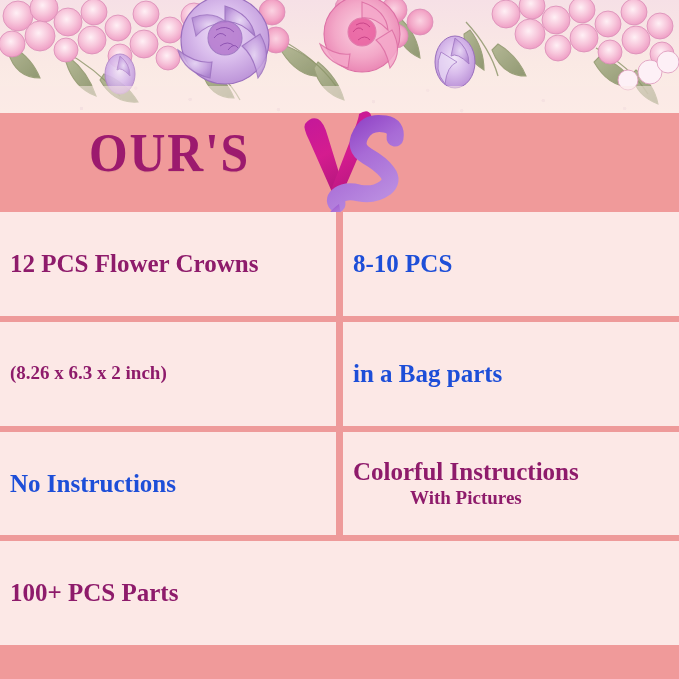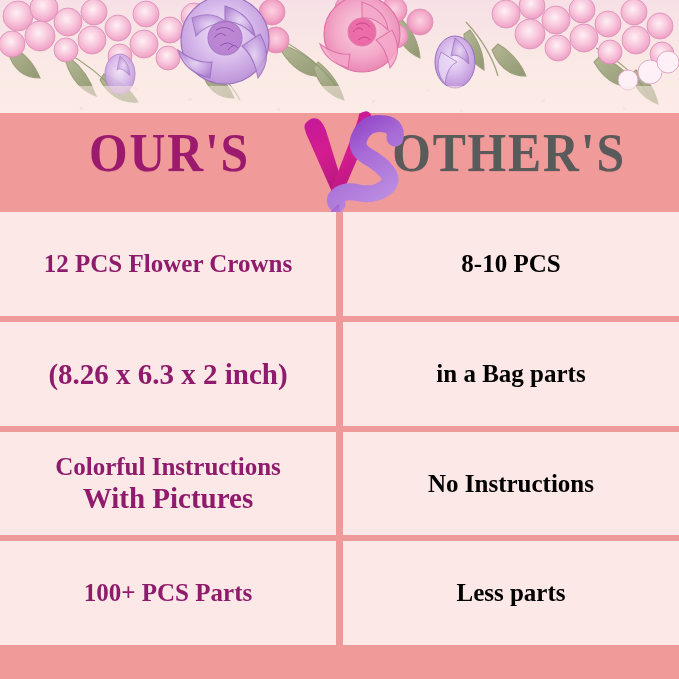--- a/index.html
+++ b/index.html
@@ -67,33 +67,33 @@
     row-gap:6px;
   }
   .row{
     flex:1 1 0;
     display:flex;
     column-gap:7px;
   }
   .cell{
     flex:1 1 0;
     background:#FCE8E6;
-    display:flex;align-items:center;justify-content:center;
+    display:flex;align-items:center;justify-content:flex-start;
     text-align:center;
     padding:0 10px;
     box-sizing:border-box;
   }
   .cell-txt{
     font-family:"Liberation Serif", serif;
     font-weight:700;
     line-height:1.18;
   }
   .ours-txt{color:#8E1B6B;font-size:25px;}
-  .other-txt{color:#000000;font-size:25px;}
-  .sub{display:block;font-size:29px;}
+  .other-txt{color:#1d4ed8;font-size:25px;}
+  .sub{display:block;font-size:19px;}
 
   
   .bottom-band{
     position:absolute;left:0;top:645px;width:679px;height:34px;
     background:#F09A9A;
   }
 </style>
 </head>
 <body>
 
@@ -247,23 +247,20 @@
 
       <rect x="0" y="86" width="679" height="27" fill="#FBEAE6" opacity=".55"></rect>
     </svg>
   </div>
 
   <div class="hdr-band"></div>
   <div class="hdr-inner">
     <div class="hdr-cell">
       <span class="hdr-txt hdr-ours">OUR'S</span>
     </div>
-    <div class="hdr-cell">
-      <span class="hdr-txt hdr-others">OTHER'S</span>
-    </div>
   </div>
 
   <div class="vs-wrap">
     <svg width="118" height="122" viewBox="0 0 118 122" xmlns="http://www.w3.org/2000/svg" aria-hidden="true">
       <defs>
         <linearGradient id="vgrad" x1="0" y1="0" x2="0.3" y2="1">
           <stop offset="0%" stop-color="#C4189A"></stop>
           <stop offset="55%" stop-color="#D41C8F"></stop>
           <stop offset="100%" stop-color="#B7177F"></stop>
         </linearGradient>
@@ -301,36 +298,33 @@
           <span class="sub">(8.26 x 6.3 x 2 inch)</span>
         </span>
       </div>
       <div class="cell">
         <span class="cell-txt other-txt">in a  Bag parts</span>
       </div>
     </div>
 
     <div class="row">
       <div class="cell">
+        <span class="cell-txt other-txt">No Instructions</span>
+      </div>
+      <div class="cell">
         <span class="cell-txt ours-txt">
           <span>Colorful Instructions</span>
           <span class="sub">With Pictures</span>
         </span>
       </div>
-      <div class="cell">
-        <span class="cell-txt other-txt">No Instructions</span>
-      </div>
     </div>
 
     <div class="row">
       <div class="cell">
         <span class="cell-txt ours-txt">100+ PCS Parts</span>
       </div>
-      <div class="cell">
-        <span class="cell-txt other-txt">Less parts</span>
-      </div>
     </div>
 
   </div>
 
   <div class="bottom-band"></div>
 
 </div>
 
 </body></html>

